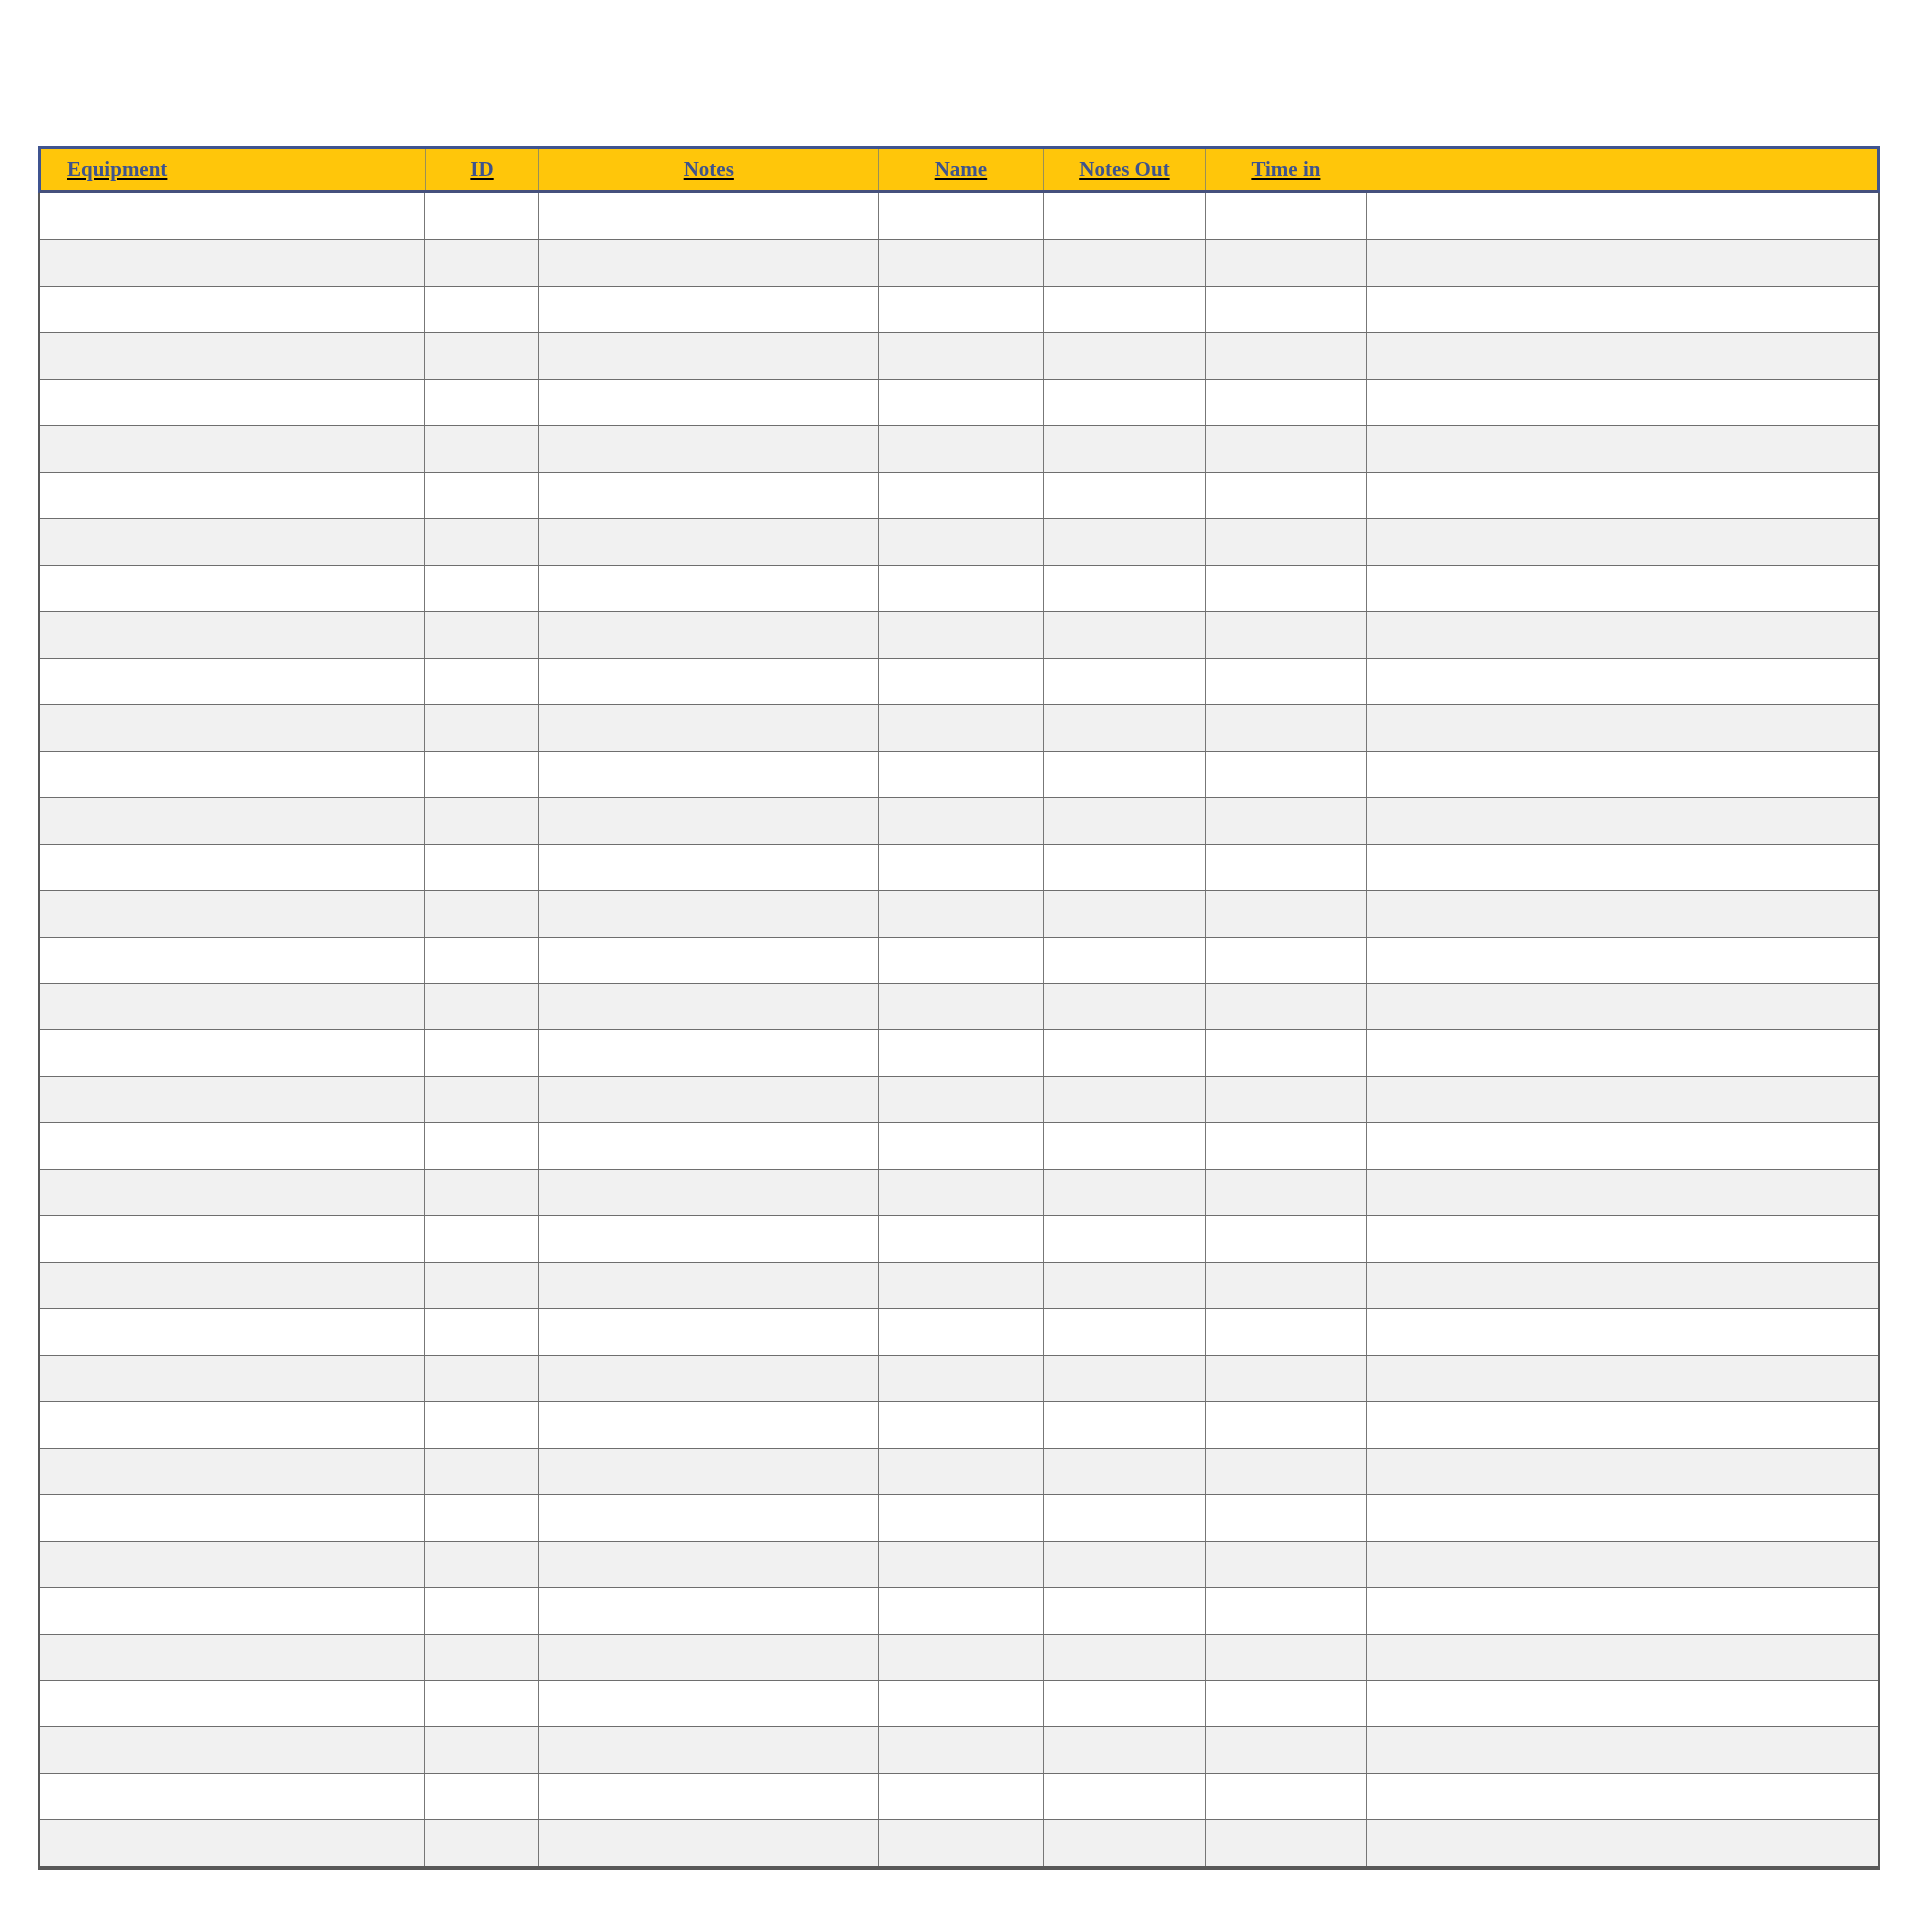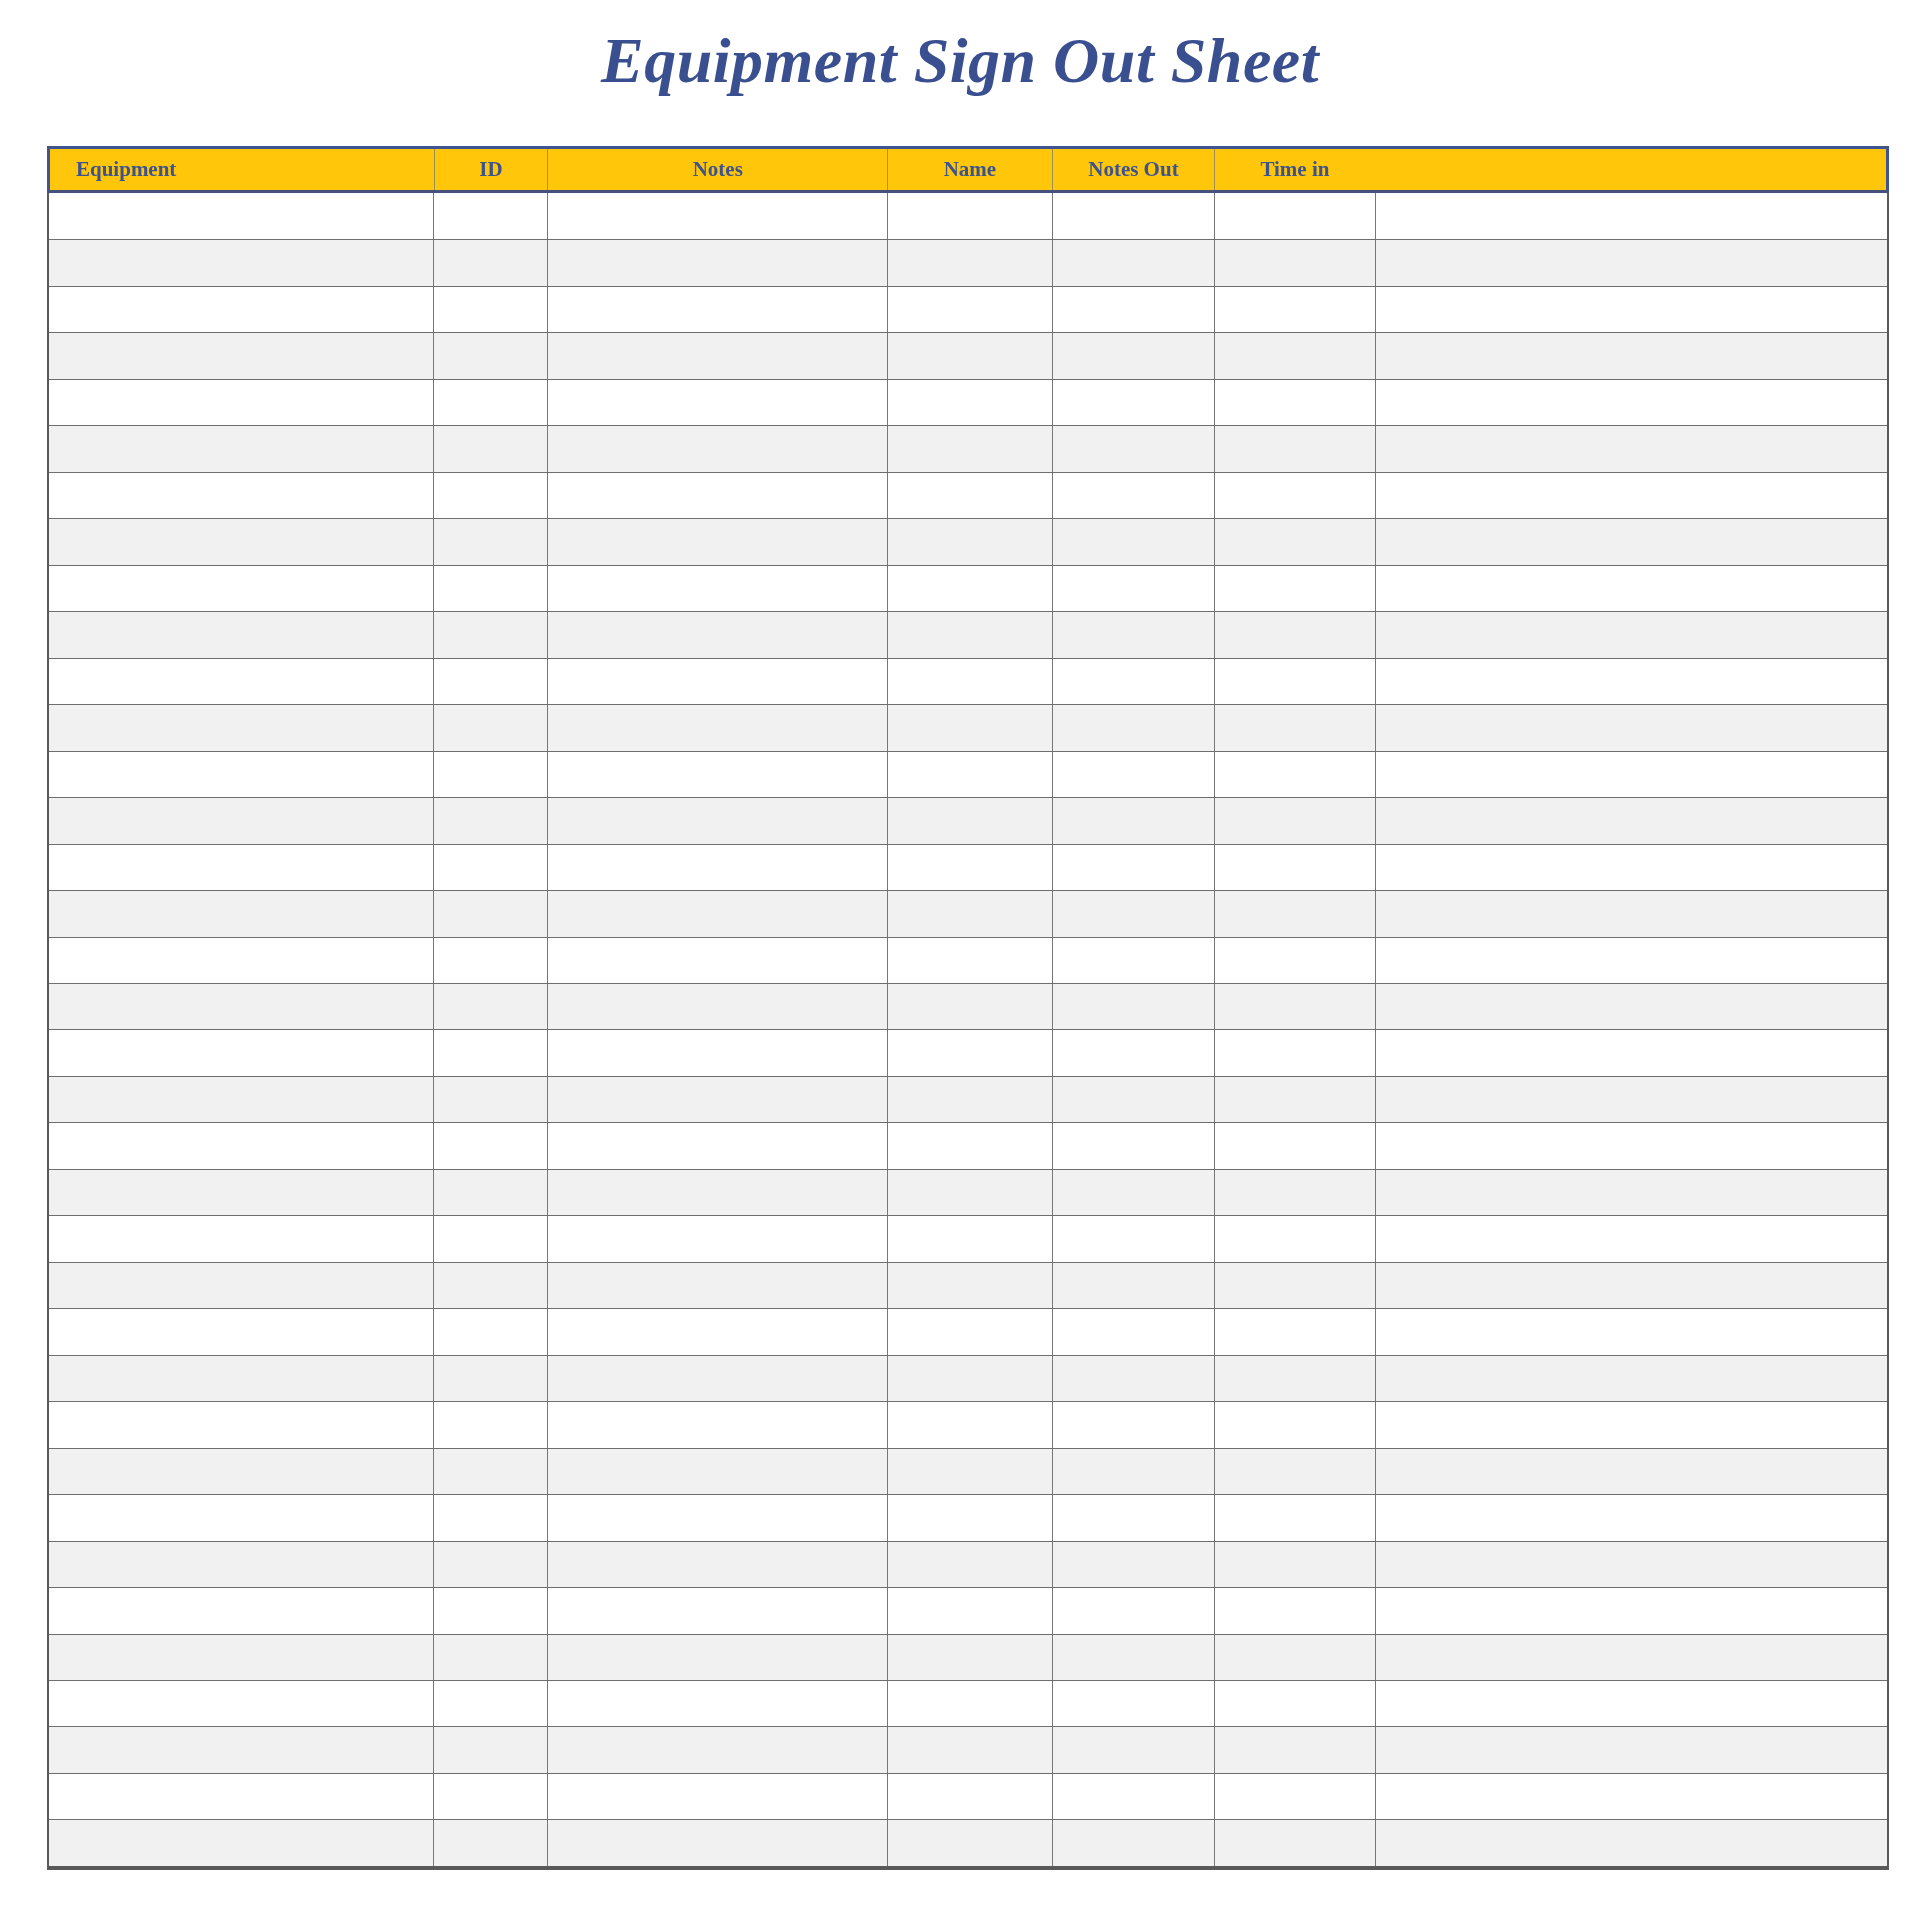--- a/index.html
+++ b/index.html
@@ -21,21 +21,21 @@
 
   .title{
     position:absolute;top:26px;left:0;width:1920px;
     text-align:center;
     font-size:64px;line-height:1.1;
     font-weight:bold;font-style:italic;
     color:var(--title-text);
     letter-spacing:0.5px;
   }
 
-  .sheet{position:absolute;top:146px;left:47px;width:1620px;}
+  .sheet{position:absolute;top:146px;left:38px;width:1620px;text-decoration:underline;}
 
   .header-row{
     display:grid;grid-template-columns:var(--cols);
     width:1842px;height:47px;
     background:var(--header-bg);
     border:3px solid var(--header-border);
     border-bottom:3px solid var(--header-bottom);
   }
   .hcell{
     display:flex;align-items:center;justify-content:center;
@@ -61,21 +61,20 @@
   .row:first-child{border-top:none;}
   .row.alt{background:var(--alt-row);}
   .cell{border-left:1.5px solid var(--grid-v);}
   .cell:first-child{border-left:none;}
 </style>
 </head>
 <body>
 
 <div class="page">
 
-  <div class="title">Equipment Sign Out Sheet</div>
 
   <div class="sheet">
 
     <div class="header-row">
       <div class="hcell">Equipment</div>
       <div class="hcell">ID</div>
       <div class="hcell">Notes</div>
       <div class="hcell">Name</div>
       <div class="hcell">Notes Out</div>
       <div class="hcell">Time in</div>

